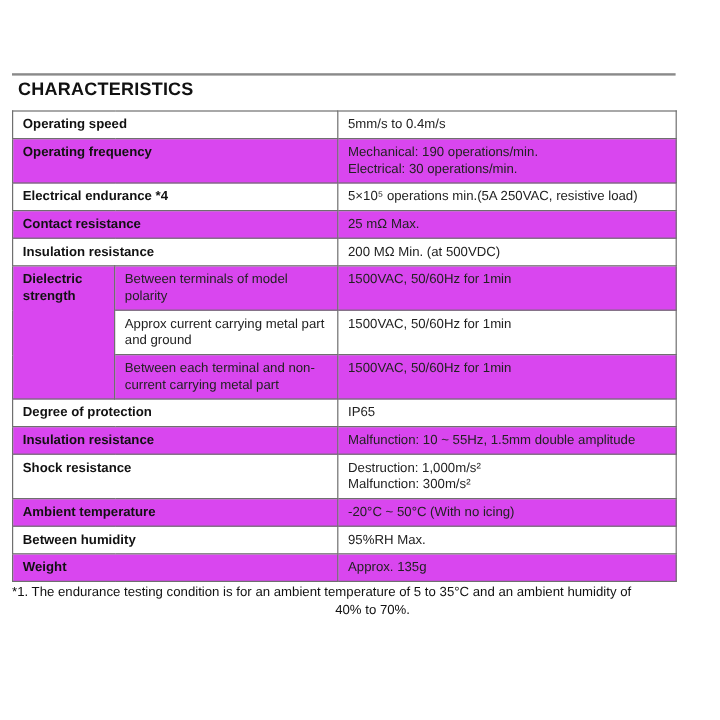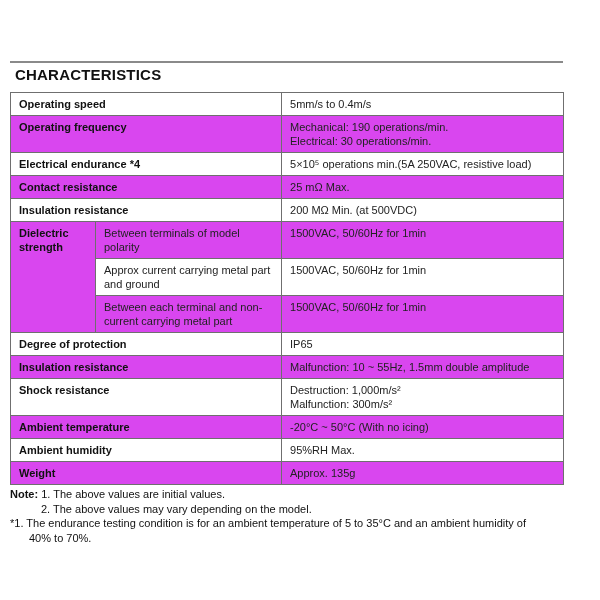--- a/index.html
+++ b/index.html
@@ -68,21 +68,21 @@
     left: 10px;
     top: 487px;
     width: 582px;
     font-size: 11px;
     line-height: 14.5px;
     color: #111111;
   }
   .note-line { white-space: nowrap; }
   .bold { font-weight: bold; }
   .indent-item { margin-left: 31px; }
-  .indent-foot { margin-left: 19px; }
+  .indent-foot { margin-left: 19px; text-align: center; }
 </style>
 </head>
 <body>
 
 <div class="page">
 
   <div class="rule"></div>
 
   <div class="heading">CHARACTERISTICS</div>
 
@@ -138,33 +138,28 @@
       <tr>
         <td class="label" colspan="2">Shock resistance</td>
         <td class="value">Destruction: 1,000m/s²
 Malfunction: 300m/s²</td>
       </tr>
       <tr>
         <td class="label shaded" colspan="2">Ambient temperature</td>
         <td class="value shaded">-20°C ~ 50°C (With no icing)</td>
       </tr>
       <tr>
-        <td class="label" colspan="2">Ambient humidity</td>
+        <td class="label" colspan="2">Between humidity</td>
         <td class="value">95%RH Max.</td>
       </tr>
       <tr>
         <td class="label shaded" colspan="2">Weight</td>
         <td class="value shaded">Approx. 135g</td>
       </tr>
     </tbody>
   </table>
 
   <div class="notes">
-    <div class="note-line">
-      <span class="bold">Note:</span>
-      <span>1. The above values are initial values.</span>
-    </div>
-    <div class="note-line indent-item">2. The above values may vary depending on the model.</div>
     <div class="note-line">*1. The endurance testing condition is for an ambient temperature of 5 to 35°C and an ambient humidity of</div>
     <div class="note-line indent-foot">40% to 70%.</div>
   </div>
 
 </div>
 
 </body></html>

